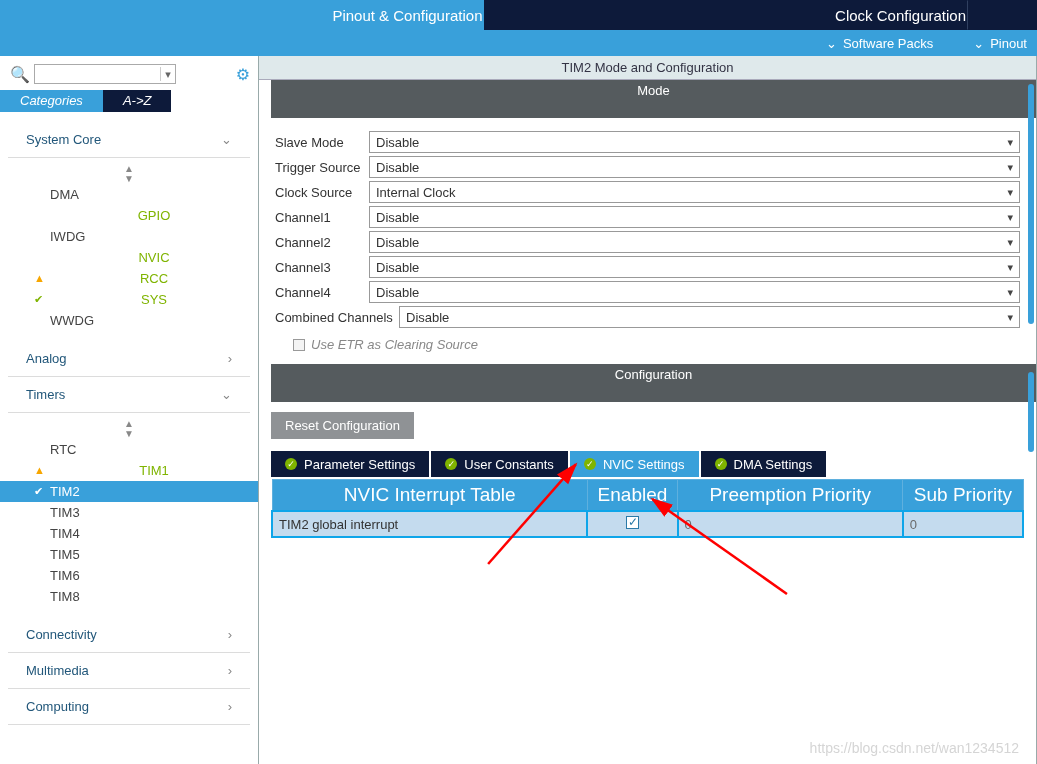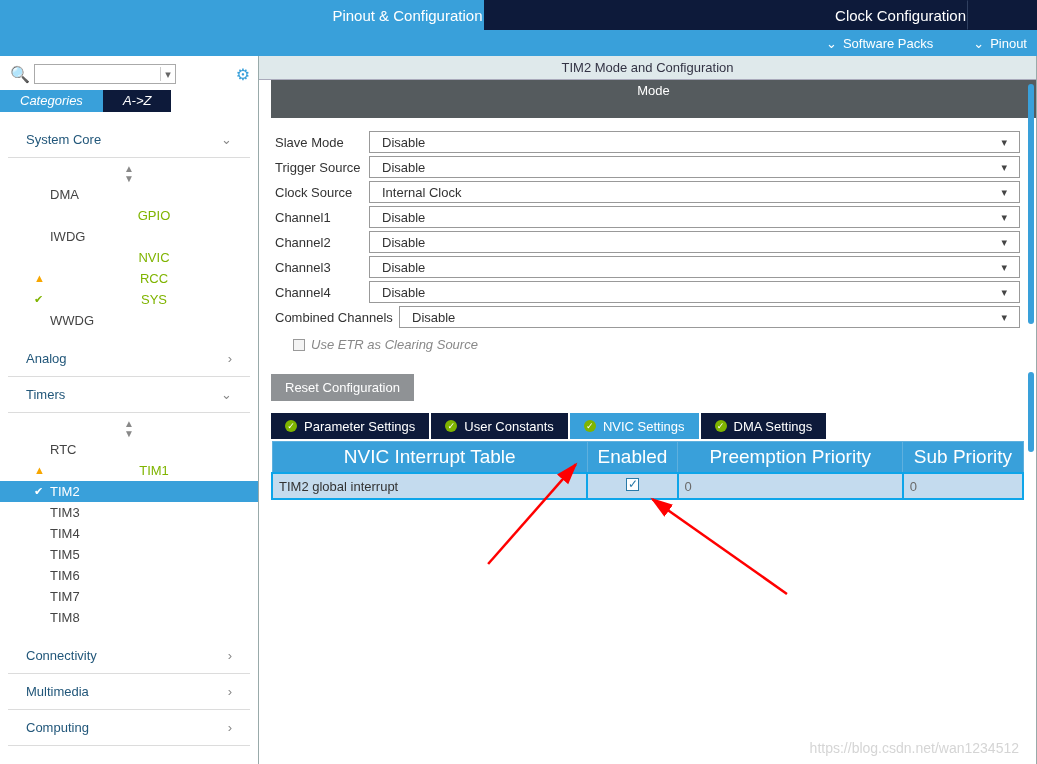--- a/index.html
+++ b/index.html
@@ -40,21 +40,21 @@
   .tree-item .badge{position:absolute;left:34px;top:4px;font-size:11px;}
   .badge.warn{color:#f7a600;}
   .badge.ok{color:#7fb400;}
   
   .content-title{background:#dfe9eb;text-align:center;color:#334;height:24px;line-height:24px;border-bottom:1px solid #aab;font-size:13px;}
   .panel-bar{background:#555b5e;color:#fff;text-align:center;height:38px;line-height:22px;font-size:13px;margin-left:12px;}
   .mode-body{padding:10px 16px 12px 16px;}
   .mode-row{display:flex;align-items:center;margin:3px 0;}
   .mode-row label{width:94px;color:#333;}
   .mode-row.wide label{width:124px;}
-  .mode-select{flex:1;height:22px;border:1px solid #999;background:#fff;display:flex;align-items:center;justify-content:space-between;padding:0 12px;color:#333;}
+  .mode-select{flex:1;height:22px;border:1px solid #999;background:#fff;display:flex;align-items:center;justify-content:space-between;padding:0 6px;color:#333;}
   .mode-select .chev{color:#444;font-size:11px;}
   .etr-row{padding:6px 0 0 18px;color:#888;font-style:italic;display:flex;align-items:center;}
   .etr-row .cb{width:12px;height:12px;border:1px solid #999;margin-right:6px;background:#f4f4f4;}
   
   .config-body{padding:10px 12px 0 12px;}
   .reset-btn{background:#8f9295;color:#fff;border:none;padding:6px 14px;font-size:13px;}
   .tabbar{display:flex;margin-top:12px;}
   .ctab{background:#0d1a3a;color:#fff;display:flex;align-items:center;padding:0 14px;height:26px;margin-right:2px;font-size:13px;white-space:nowrap;}
   .ctab.active{background:#39a0da;}
   .ctab .dot{width:12px;height:12px;border-radius:50%;background:#7fb400;margin-right:7px;display:flex;align-items:center;justify-content:center;color:#fff;font-size:9px;}
@@ -140,21 +140,20 @@
     </div>
     <div class="sec-body">
       <div class="sort-arrows">▲<br>▼</div>
       <div class="tree-item">RTC</div>
       <div class="tree-item green"><span class="badge warn">▲</span><span>TIM1</span></div>
       <div class="tree-item selected"><span class="badge" style="color:#fff;">✔</span><span>TIM2</span></div>
       <div class="tree-item">TIM3</div>
       <div class="tree-item">TIM4</div>
       <div class="tree-item">TIM5</div>
       <div class="tree-item">TIM6</div>
-      <div class="tree-item">TIM7</div>
       <div class="tree-item">TIM8</div>
     </div>
 
     <div class="sec-head">
       <span>Connectivity</span>
       <span class="expand-r">›</span>
     </div>
     <div class="sec-head">
       <span>Multimedia</span>
       <span class="expand-r">›</span>
@@ -225,20 +224,21 @@
             <span>Disable</span>
             <span class="chev">▾</span>
           </div>
         </div>
       <div class="etr-row">
         <span class="cb"></span>
         <span>Use ETR as Clearing Source</span>
       </div>
     </div>
 
+    <div class="panel-bar">Configuration</div>
 
     <div class="config-body">
       <button class="reset-btn">Reset Configuration</button>
 
       <div class="tabbar">
         <div class="ctab">
             <span class="dot">✓</span>
             <span>Parameter Settings</span>
           </div>
         <div class="ctab">

